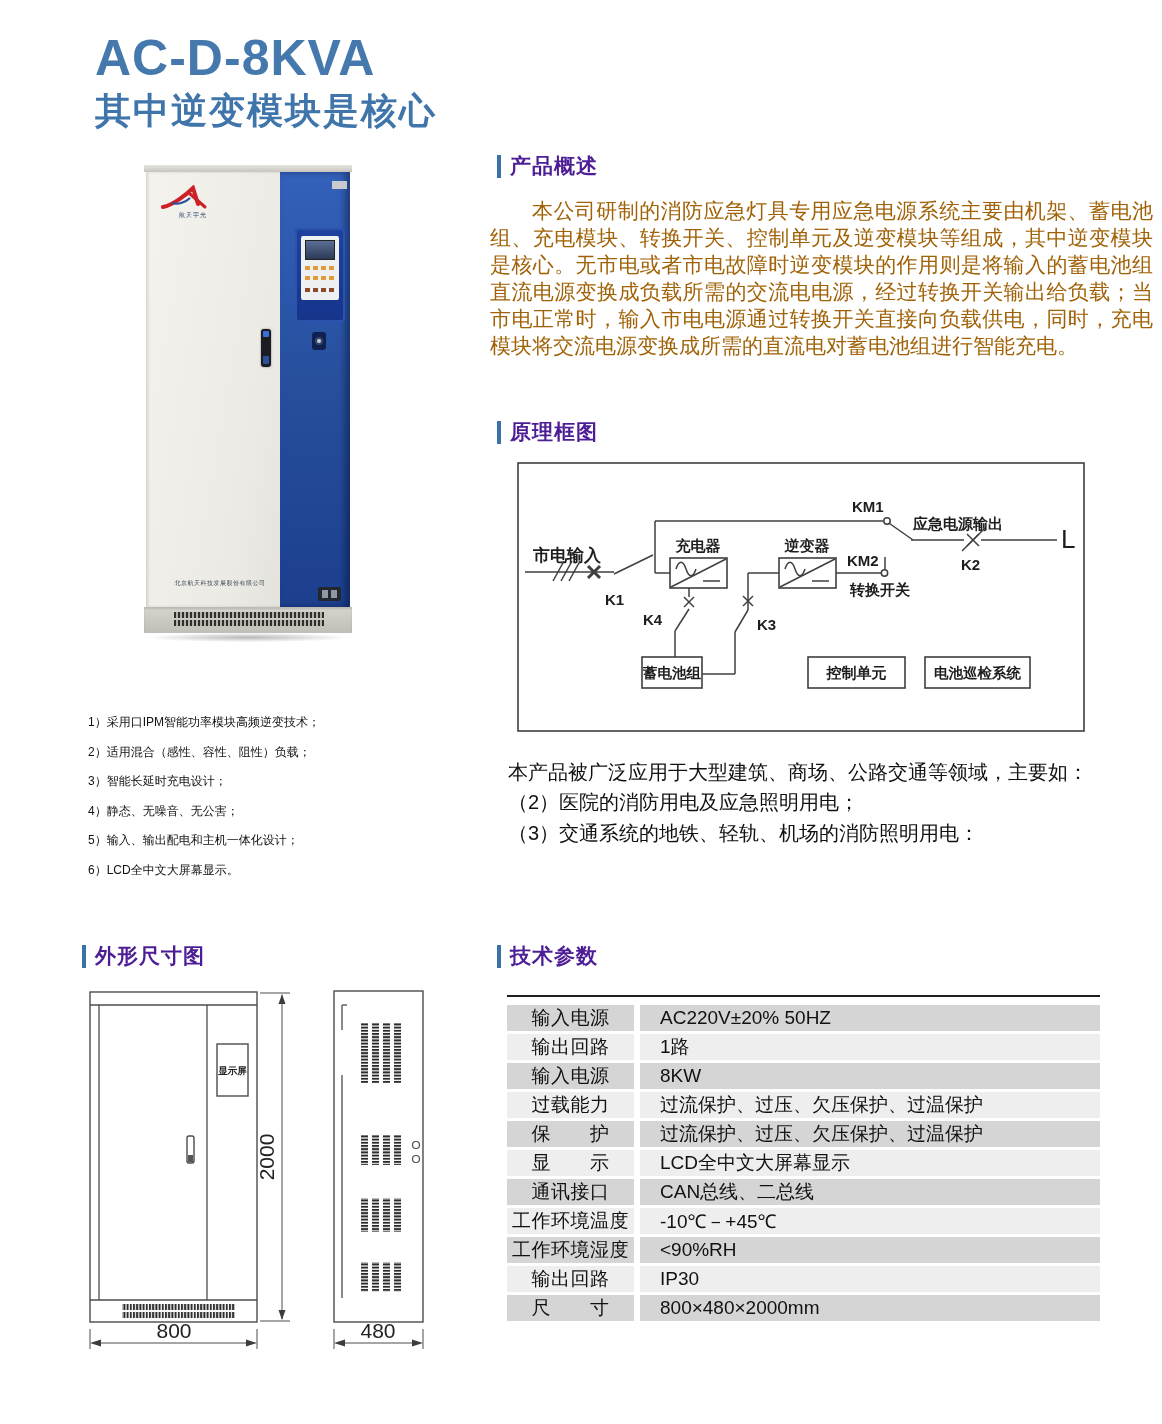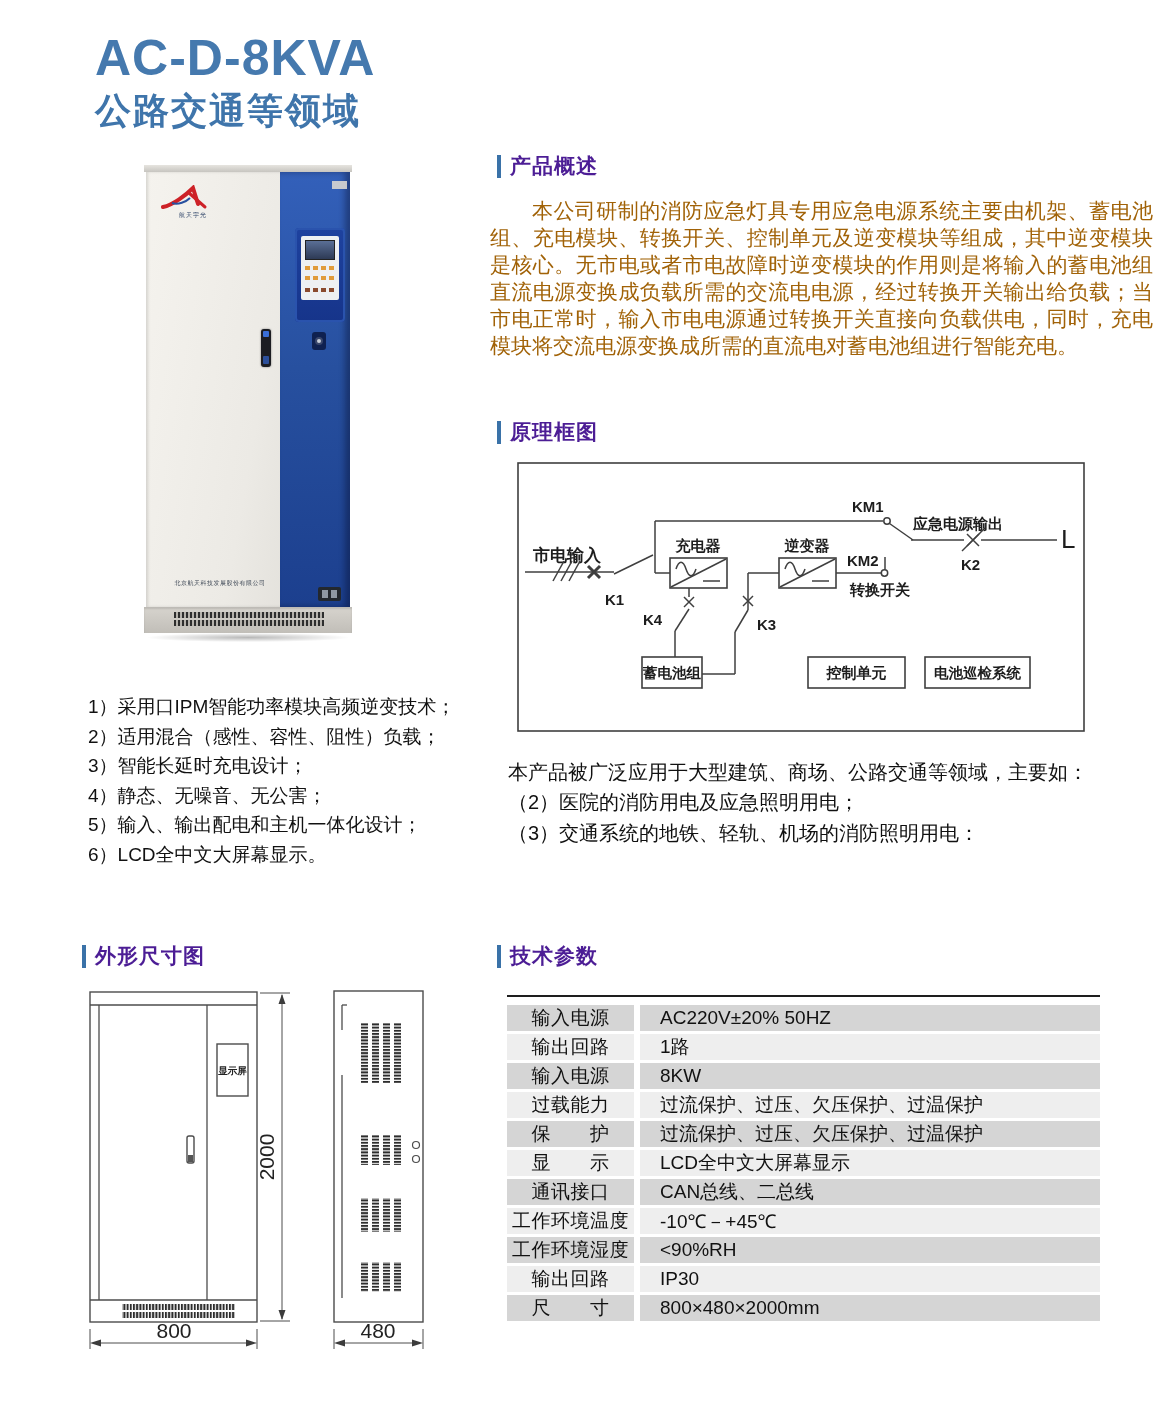--- a/index.html
+++ b/index.html
@@ -75,39 +75,39 @@
   .diagram line.bold { stroke-width:3; }
   .dims { position:absolute; left:85px; top:985px; width:385px; height:390px; }
   .dims line { stroke:#4c4c4c; stroke-width:1.3; fill:none; }
   .dims rect.frame { fill:none; stroke:#4c4c4c; stroke-width:1.4; }
   .dims line.dim { stroke-width:1; }
   .dims polygon { fill:#3c3c3c; }
   .dims text { fill:#222; font-size:21px; font-weight:500; font-family:"Liberation Sans",sans-serif; }
   .dims text.small { font-size:9.5px; font-weight:bold; }
 
   
-  .features { position:absolute; left:88px; top:692px; font-size:19px; line-height:29.5px; color:#111; }
+  .features { position:absolute; left:88px; top:708px; font-size:12px; line-height:29.5px; color:#111; }
   .apps { position:absolute; left:508px; top:757px; font-size:20px; line-height:30.4px; color:#111; }
 
   
   .spec-table { position:absolute; left:507px; top:995px; width:593px; border-top:2px solid #1e1e1e; padding-top:8px; }
   .spec-row { display:flex; height:26px; margin-bottom:3px; font-size:19px; color:#111; }
   .spec-label { width:127px; margin-right:6px; display:flex; align-items:center; justify-content:center; letter-spacing:.5px; }
   .spec-value { flex:1; display:flex; align-items:center; padding-left:20px; }
   .spec-row:nth-child(odd) .spec-label, .spec-row:nth-child(odd) .spec-value { background:#d5d5d5; }
   .spec-row:nth-child(even) .spec-label, .spec-row:nth-child(even) .spec-value { background:#eeeeee; }
 </style>
 </head>
 <body>
 
 <div class="page">
 
   <div class="title-block">
     <div class="title-en">AC-D-8KVA</div>
-    <div class="title-cn">公路交通等领域</div>
+    <div class="title-cn">其中逆变模块是核心</div>
   </div>
 
   <div class="photo">
     <div class="cab-cap"></div>
     <div class="cab-body"></div>
     <div class="cab-blue"></div>
     <div class="cab-plate"></div>
     <div class="cab-logo">
       <svg width="52" height="30" viewBox="0 0 52 30">
         <path d="M3,22 C13,20 26,10 33,3 L38,19" stroke="#cd2127" stroke-width="4" fill="none" stroke-linecap="round"></path>

